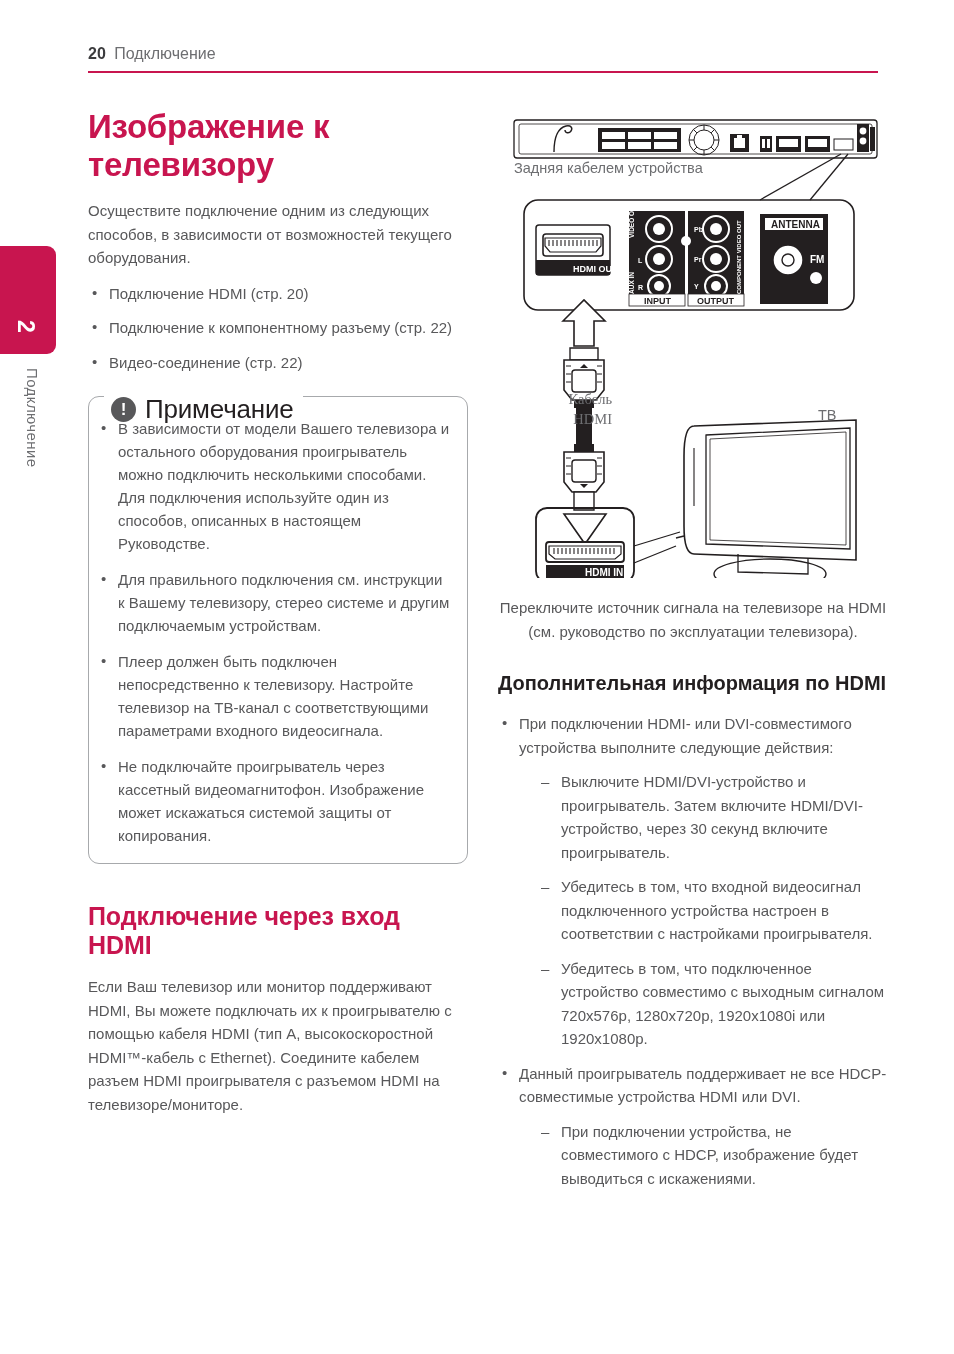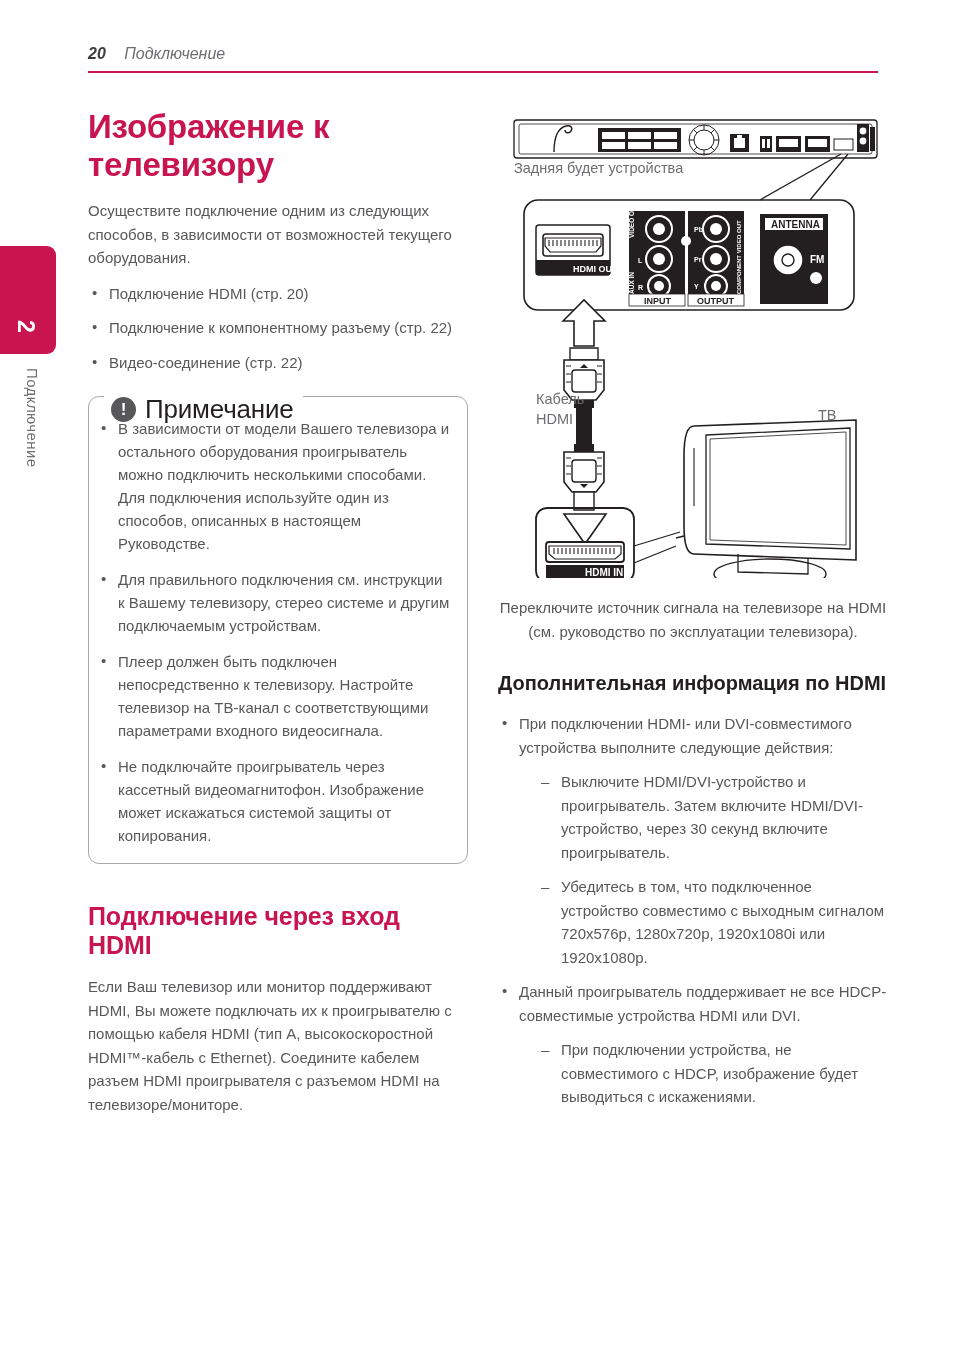--- a/index.html
+++ b/index.html
@@ -7,21 +7,21 @@
     width: 954px; height: 1354px;
     background: #ffffff;
     font-family: "Liberation Sans", sans-serif;
     color: #58585a;
     overflow: hidden;
   }
   .page { position: relative; width: 954px; height: 1354px; }
 
   
   .header { position: absolute; left: 88px; top: 45px; width: 790px; }
-  .header-row { display: flex; align-items: flex-start; gap: 18px; font-style: italic; }
+  .header-row { display: flex; align-items: flex-start; gap: 8px; }
   .page-num { font-size: 16px; font-weight: bold; color: #3c3c3e; letter-spacing: .2px; }
   .header-title { font-size: 16px; color: #6d6e71; }
   .header-rule { margin-top: 8px; height: 2px; background: #c8154f; width: 790px; }
 
   
   .side-tab {
     position: absolute; left: -6px; top: 246px;
     width: 62px; height: 108px;
     background: #c8154f; border-radius: 0 9px 9px 0;
     display: flex; align-items: flex-end; justify-content: center;
@@ -101,21 +101,21 @@
   .note ul.bul > li:first-child { margin-top: 0; }
 
   
   .figure { position: relative; width: 390px; height: 470px; }
   .fig-svg { position: absolute; left: 0; top: 0; }
   .cap {
     position: absolute; font-size: 14.5px; color: #6d6e71; white-space: pre-line;
     line-height: 20px;
   }
   .cap-rear { left: 16px; top: 50px; }
-  .cap-cable { left: 38px; top: 281px; text-align: left; width: 70px; }
+  .cap-cable { left: 44px; top: 281px; text-align: right; width: 70px; font-family: Liberation Serif, serif; }
   .cap-tv { left: 320px; top: 297px; }
 </style>
 </head>
 <body>
 
 <div class="page">
 
   <div class="header">
     <div class="header-row">
       <span class="page-num">20</span>
@@ -350,35 +350,36 @@
           <text x="136" y="186" font-size="6.5" transform="rotate(-90 136 186)">AUX IN</text>
           <text x="243" y="186" font-size="6" transform="rotate(-90 243 186)">COMPONENT VIDEO OUT</text>
           <text x="140" y="155" font-size="7">L</text>
           <text x="140" y="182" font-size="7">R</text>
           <text x="196" y="124" font-size="7">Pb</text>
           <text x="196" y="154" font-size="7">Pr</text>
           <text x="196" y="181" font-size="7">Y</text>
         </g>
       </svg>
 
-      <div class="cap cap-rear">Задняя будет устройства</div>
+      <div class="cap cap-rear">Задняя кабелем устройства</div>
       <div class="cap cap-cable">Кабель
 HDMI</div>
       <div class="cap cap-tv">ТВ</div>
     </div>
 
     <p class="body" style="margin-top:18px;text-align:center;">Переключите источник сигнала на телевизоре на HDMI (см. руководство по эксплуатации телевизора).</p>
 
     <h2 class="blk" style="margin-top:28px;">Дополнительная информация по HDMI</h2>
 
     <ul class="bul" style="margin-top:16px;">
       <li>
         <span>При подключении HDMI- или DVI-совместимого устройства выполните следующие действия:</span>
         <ul class="dash">
           <li>Выключите HDMI/DVI-устройство и проигрыватель. Затем включите HDMI/DVI-устройство, через 30 секунд включите проигрыватель.</li>
+          <li>Убедитесь в том, что входной видеосигнал подключенного устройства настроен в соответствии с настройками проигрывателя.</li>
           <li>Убедитесь в том, что подключенное устройство совместимо с выходным сигналом 720x576p, 1280x720p, 1920x1080i или 1920x1080p.</li>
         </ul>
       </li>
       <li>
         <span>Данный проигрыватель поддерживает не все HDCP-совместимые устройства HDMI или DVI.</span>
         <ul class="dash">
           <li>При подключении устройства, не совместимого с HDCP, изображение будет выводиться с искажениями.</li>
         </ul>
       </li>
     </ul>

